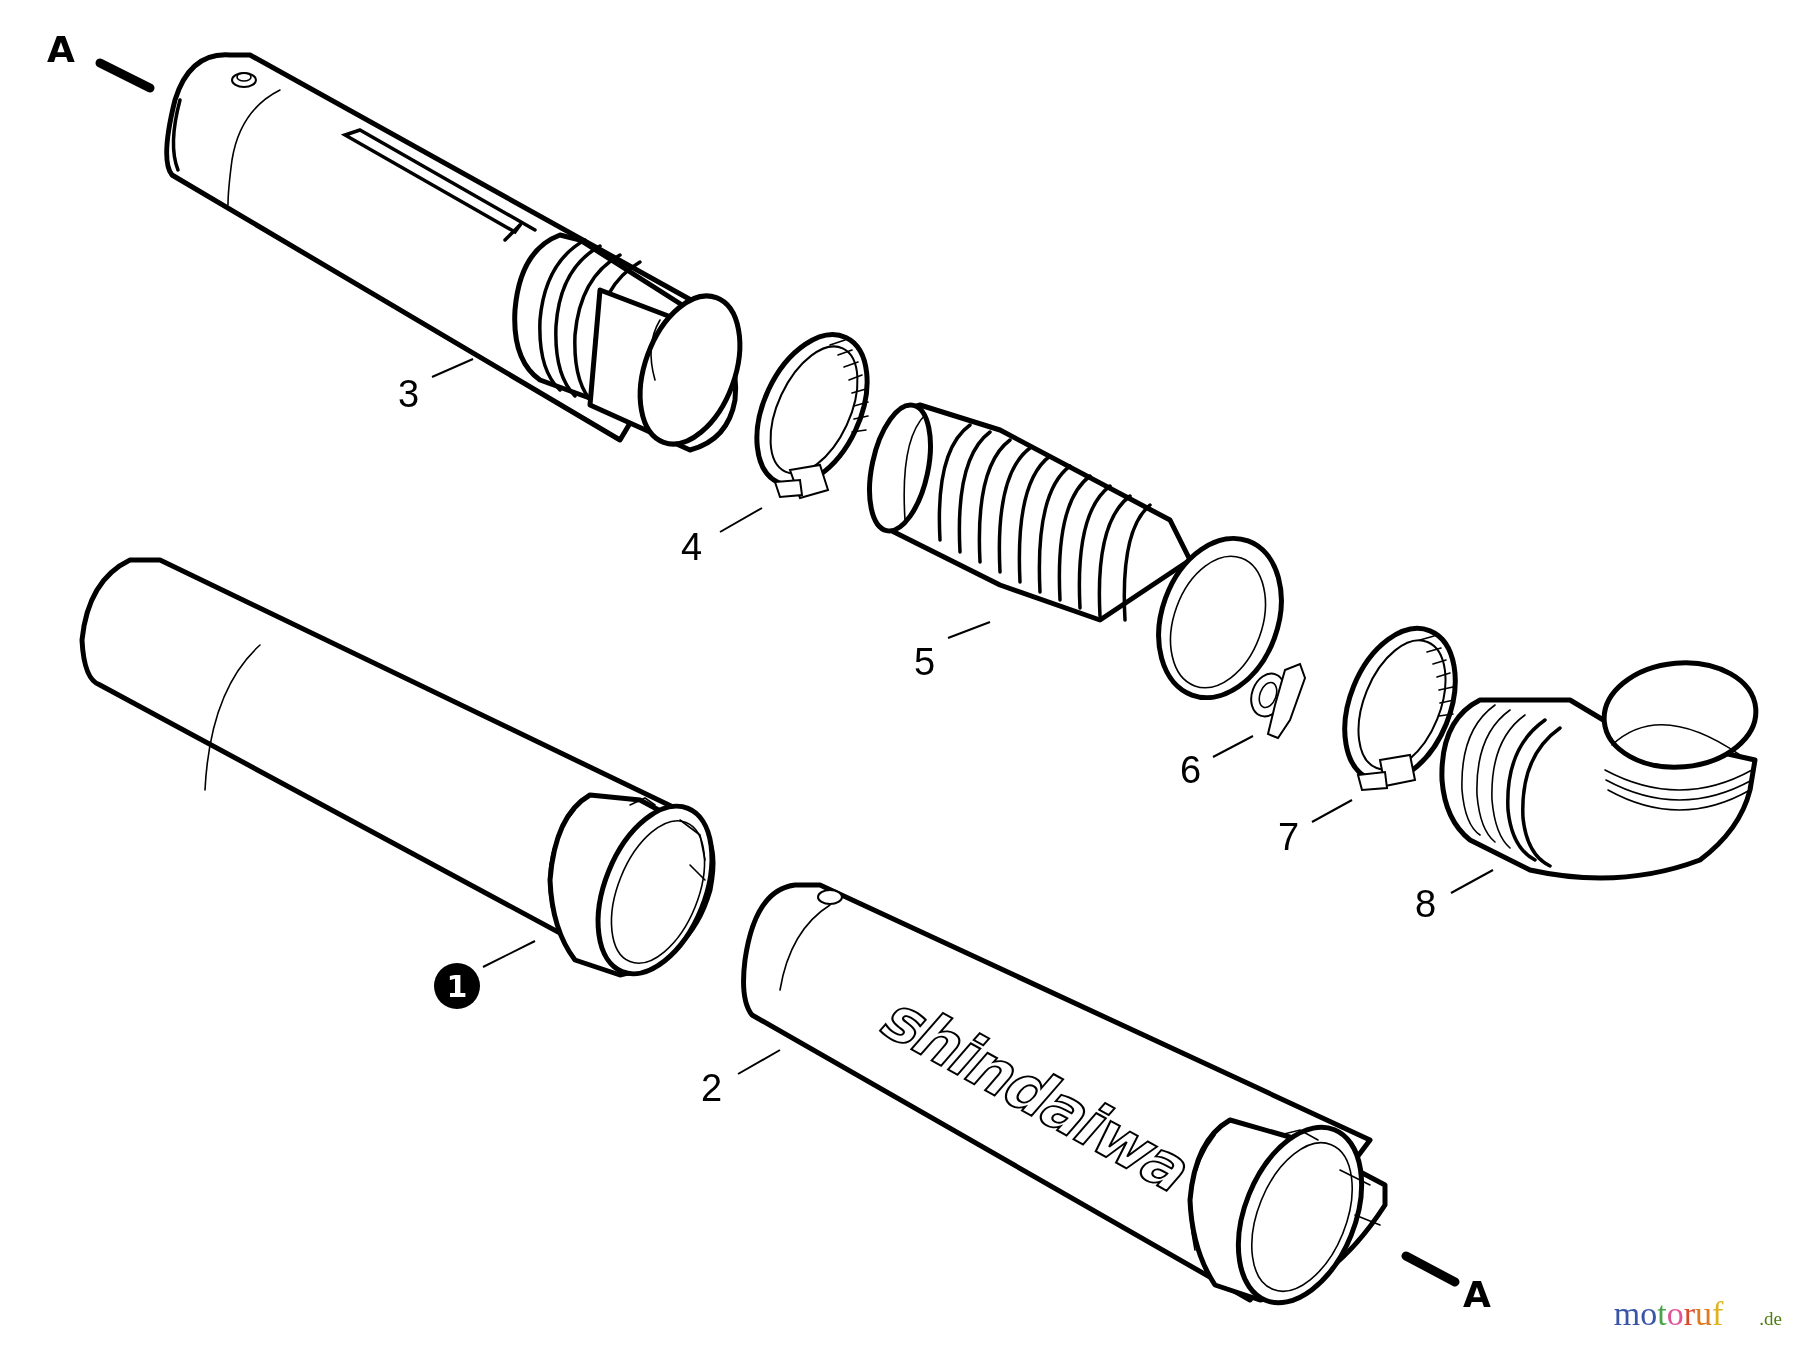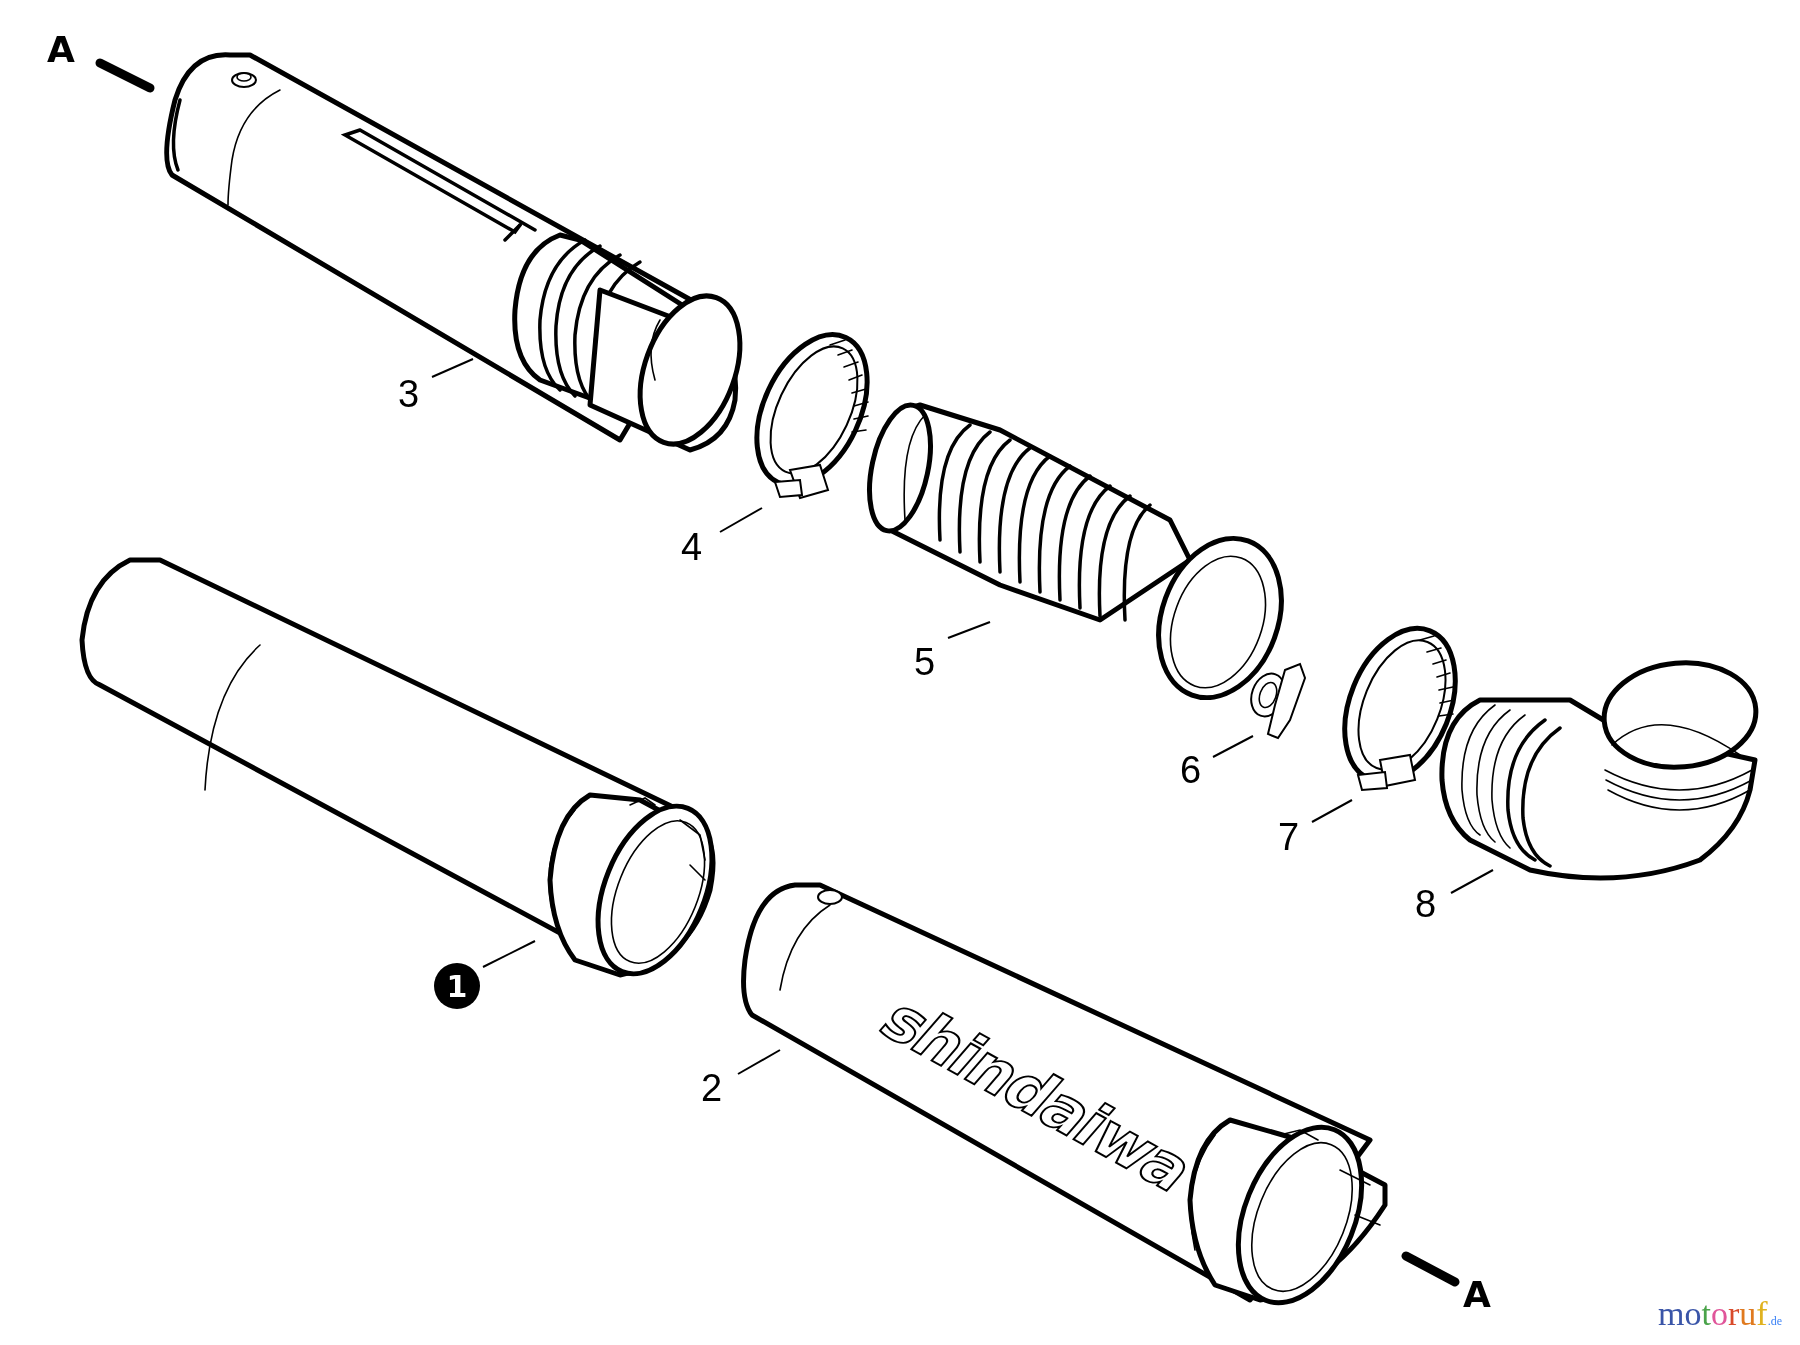--- a/index.html
+++ b/index.html
@@ -9,21 +9,21 @@
   .ln-m { fill: none; stroke: #000; stroke-width: 3.5; stroke-linecap: round; }
   .ln-t { fill: none; stroke: #000; stroke-width: 1.6; stroke-linecap: round; }
   .ln-f { fill: #ffffff; stroke: #000; stroke-width: 2; }
   .leader { stroke: #000; stroke-width: 2; fill: none; }
   .ref-line { stroke: #000; stroke-width: 9; stroke-linecap: round; }
   .callout { position: absolute; font-family: "Liberation Sans", sans-serif; font-size: 38px; color: #000; line-height: 1; }
   .ref-letter { position: absolute; font-family: "DejaVu Sans", sans-serif; font-weight: bold; font-size: 36px; color: #000; line-height: 1; }
   .badge { position: absolute; width: 46px; height: 46px; border-radius: 50%; background: #000; color: #fff; font-family: "DejaVu Sans", sans-serif; font-weight: bold; font-size: 30px; display: flex; align-items: center; justify-content: center; }
   .watermark { position: absolute; right: 18px; bottom: 14px; font-family: "Liberation Serif", serif; font-size: 34px; line-height: 1; }
   .watermark span { display: inline-block; }
-  .watermark .tld { font-size: 12px; color: #3b82f6; }
+  .watermark .tld { font-size: 19px; color: #4d7c0f; margin-left: 36px; }
   .brand { position: absolute; font-family: "DejaVu Sans", sans-serif; font-weight: bold; font-size: 62px; color: #fff; -webkit-text-stroke: 2px #000; letter-spacing: -2px; transform-origin: left top; transform: rotate(29deg) skewX(-12deg); }
 </style>
 </head>
 <body>
 
 <svg id="diagram" viewBox="0 0 1800 1345" xmlns="http://www.w3.org/2000/svg">
 
   <line class="ref-line" x1="100" y1="63" x2="150" y2="88"></line>
 
   <line class="ref-line" x1="1406" y1="1256" x2="1455" y2="1282"></line>

